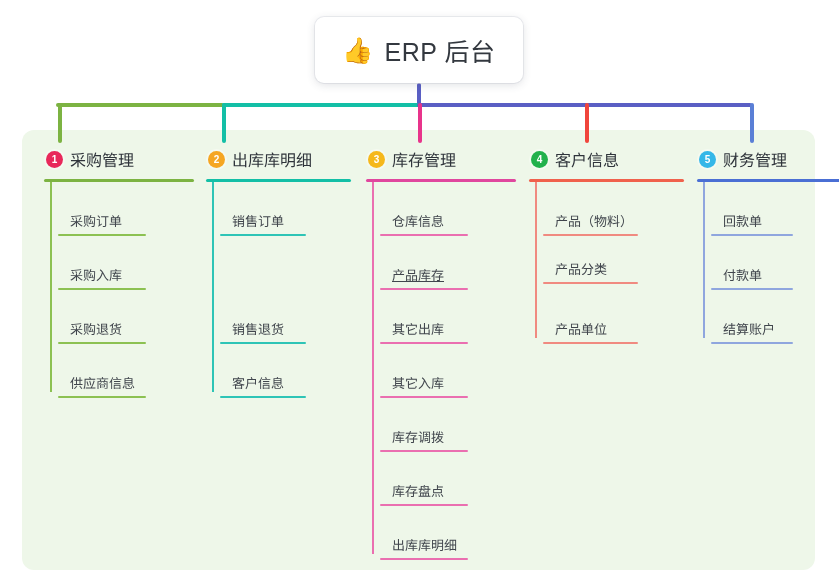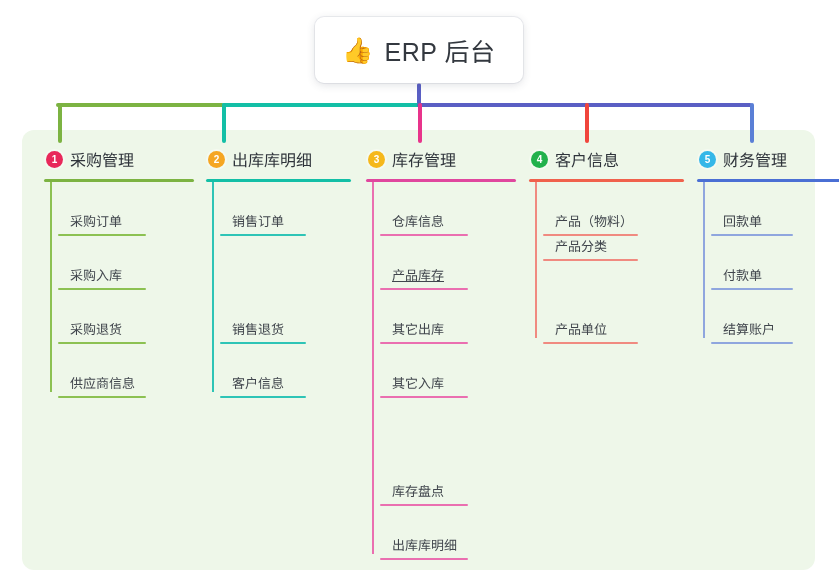--- a/index.html
+++ b/index.html
@@ -181,20 +181,26 @@
               <span class="leaf-label" style="padding-left: 12px;">其它出库</span>
               <div class="leaf-rule" style="width: 88px; background: rgb(234, 111, 176);"></div>
             </div>
           </div>
           <div class="leaf" style="position: absolute; left: 14px; top: 162px; height: 54px; align-items: flex-end;">
             <div class="leaf-inner" style="padding: 0px;">
               <span class="leaf-label" style="padding-left: 12px;">其它入库</span>
               <div class="leaf-rule" style="width: 88px; background: rgb(234, 111, 176);"></div>
             </div>
           </div>
+          <div class="leaf" style="position: absolute; left: 14px; top: 216px; height: 54px; align-items: flex-end;">
+            <div class="leaf-inner" style="padding: 0px;">
+              <span class="leaf-label" style="padding-left: 12px;">库存调拨</span>
+              <div class="leaf-rule" style="width: 88px; background: rgb(234, 111, 176);"></div>
+            </div>
+          </div>
           <div class="leaf" style="position: absolute; left: 14px; top: 270px; height: 54px; align-items: flex-end;">
             <div class="leaf-inner" style="padding: 0px;">
               <span class="leaf-label" style="padding-left: 12px;">库存盘点</span>
               <div class="leaf-rule" style="width: 88px; background: rgb(234, 111, 176);"></div>
             </div>
           </div>
           <div class="leaf" style="position: absolute; left: 14px; top: 324px; height: 54px; align-items: flex-end;">
             <div class="leaf-inner" style="padding: 0px;">
               <span class="leaf-label" style="padding-left: 12px;">出库库明细</span>
               <div class="leaf-rule" style="width: 88px; background: rgb(234, 111, 176);"></div>
@@ -209,21 +215,21 @@
         </div>
         <div class="col-rule" style="width: 155px; background: rgb(240, 97, 76);"></div>
         <div class="leaves" style="height: 162px;">
           <div class="spine" style="height: 156px; background: rgb(240, 138, 128);"></div>
           <div class="leaf" style="position: absolute; left: 14px; top: 0px; height: 54px; align-items: flex-end;">
             <div class="leaf-inner" style="padding: 0px;">
               <span class="leaf-label" style="padding-left: 12px;">产品（物料）</span>
               <div class="leaf-rule" style="width: 95px; background: rgb(240, 138, 128);"></div>
             </div>
           </div>
-          <div class="leaf" style="position: absolute; left: 14px; top: 54px; height: 70px; align-items: flex-start;">
+          <div class="leaf" style="position: absolute; left: 14px; top: 54px; height: 70px; align-items: center;">
             <div class="leaf-inner" style="padding: 0px;">
               <span class="leaf-label" style="padding-left: 12px;">产品分类</span>
               <div class="leaf-rule" style="width: 95px; background: rgb(240, 138, 128);"></div>
             </div>
           </div>
           <div class="leaf" style="position: absolute; left: 14px; top: 108px; height: 54px; align-items: flex-end;">
             <div class="leaf-inner" style="padding: 0px;">
               <span class="leaf-label" style="padding-left: 12px;">产品单位</span>
               <div class="leaf-rule" style="width: 95px; background: rgb(240, 138, 128);"></div>
             </div>

